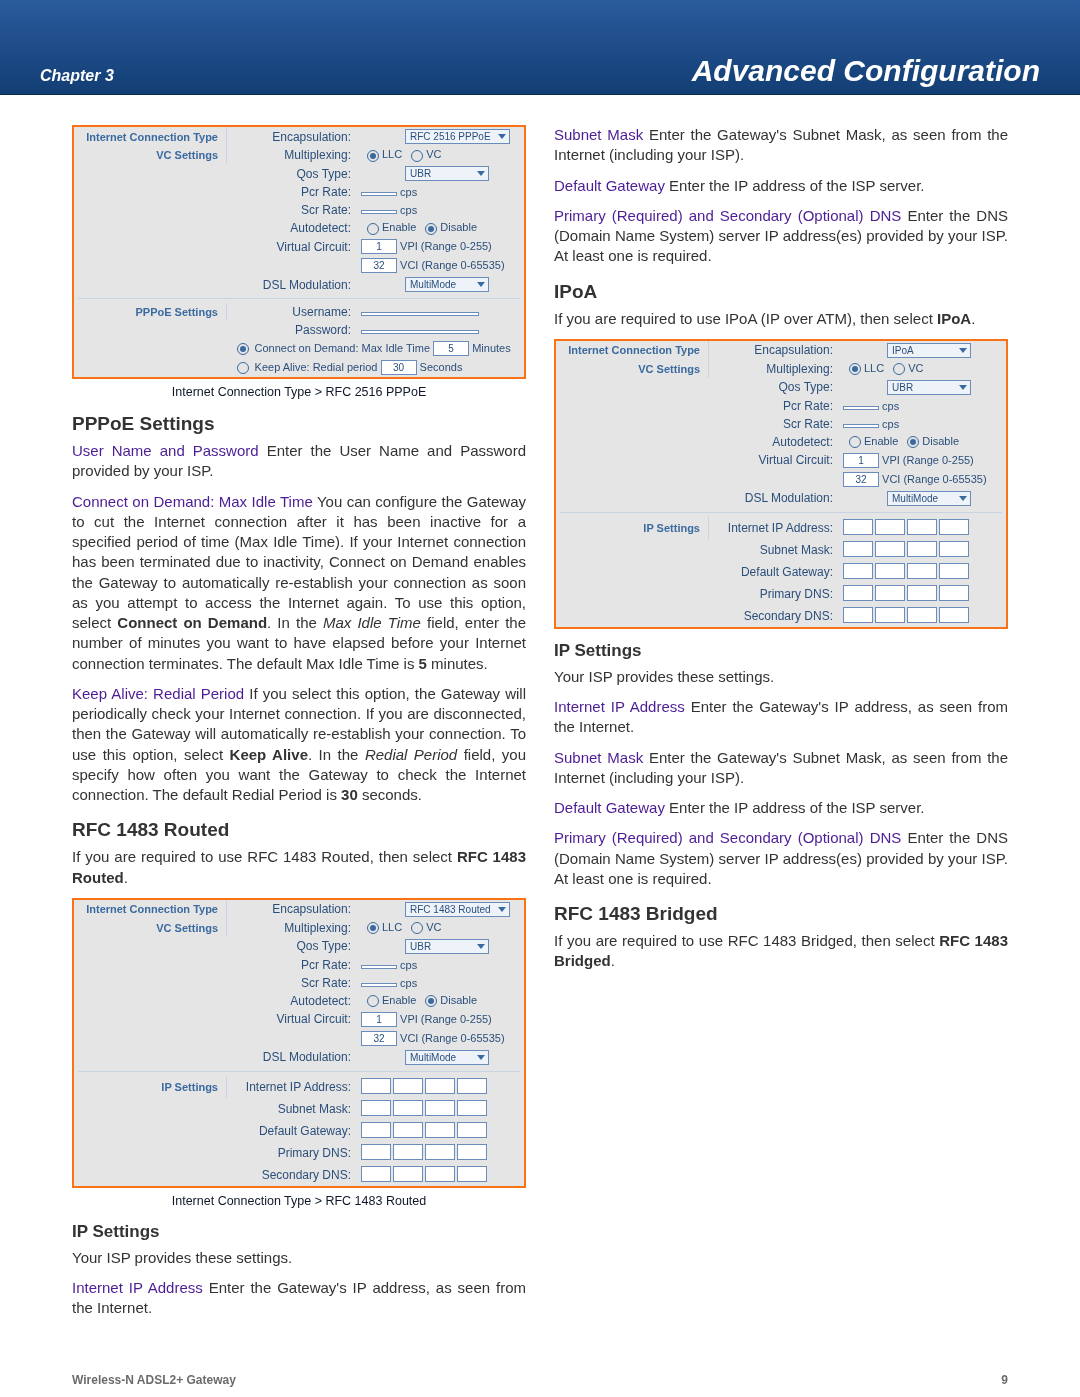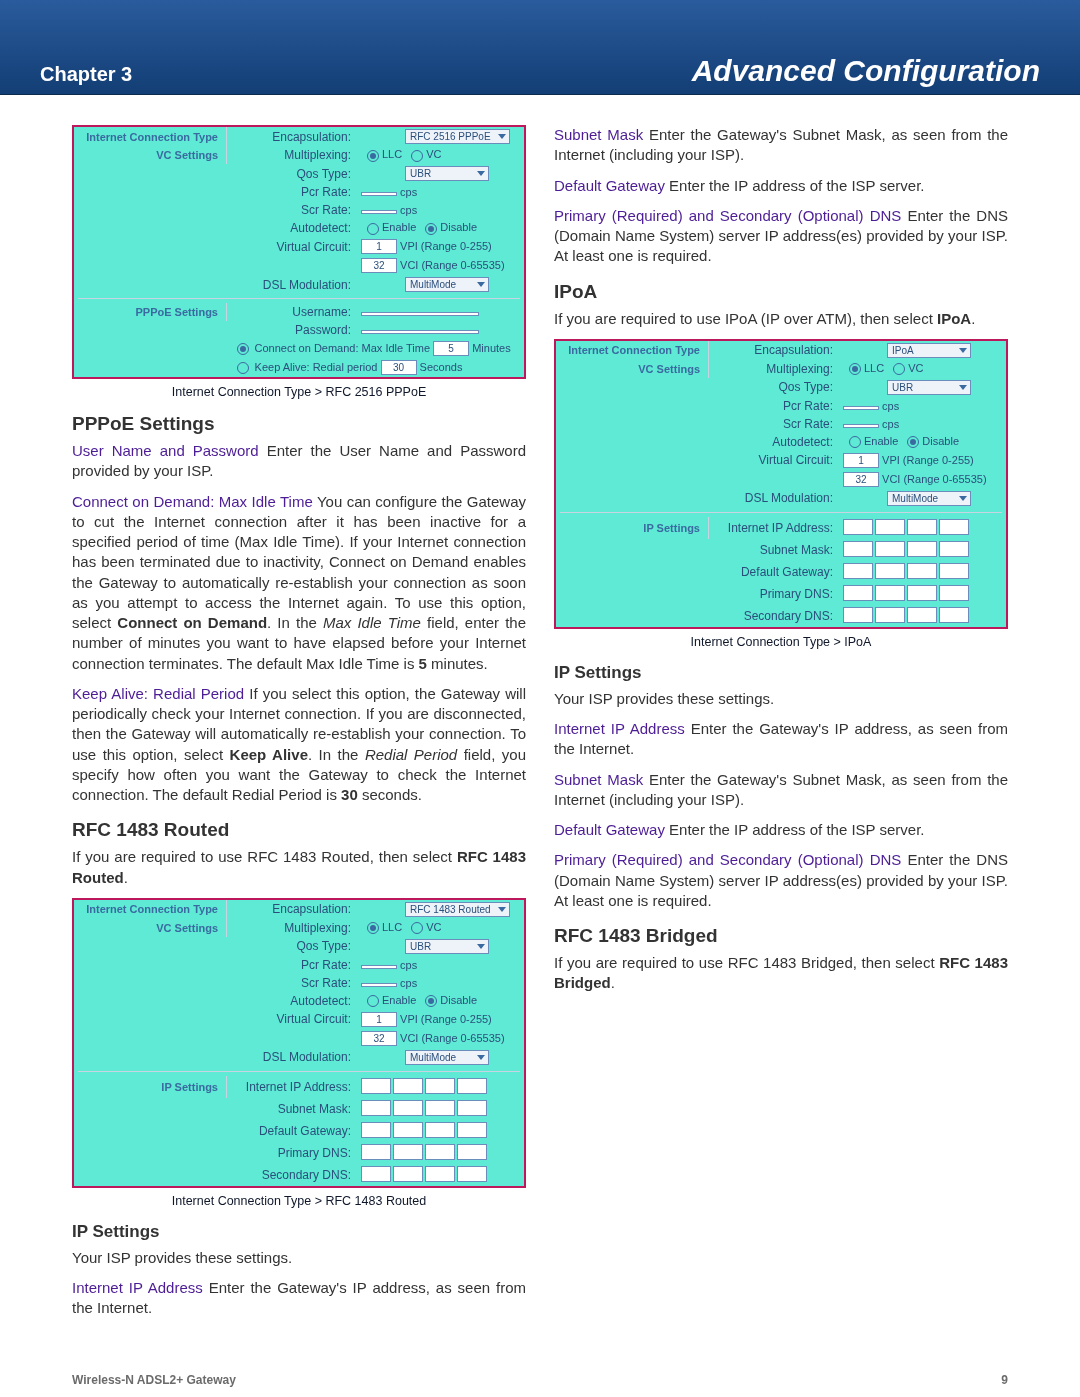--- a/index.html
+++ b/index.html
@@ -13,22 +13,23 @@
   .header-bar {
     background: linear-gradient(to bottom, #2a5b9c, #133e75);
     color: #fff;
     padding: 10px 40px 6px 40px;
     display: flex;
     justify-content: space-between;
     align-items: baseline;
     border-bottom: 1px solid #0b2a50;
   }
   .header-bar .chapter {
-    font-size: 20px;
-    font-weight: 700;
+    font-size: 16px;
+    font-weight: 700;
+    font-style: italic;
   }
   .header-bar .title {
     font-size: 30px;
     font-weight: 700;
     font-style: italic;
     margin-top: 44px;
   }
   .page-body {
     padding: 30px 72px 20px 72px;
     column-count: 2;
@@ -59,22 +60,22 @@
   .strong { font-weight: 700; }
   .ital { font-style: italic; }
   .figcap {
     text-align: center;
     font-size: 12.5px;
     color: #0f172a;
     margin: 6px 0 14px 0;
   }
   
   .shot {
-    border: 2px solid #be185d;
-    background: #5eead4;
+    border: 2px solid #f97316;
+    background: #e5e5e5;
     font-size: 11px;
     color: #2b4f7b;
     break-inside: avoid-column;
   }
   .shot table { width: 100%; border-collapse: collapse; }
   .shot td { padding: 2px 4px; vertical-align: middle; }
   .shot .rowlabel {
     text-align: right;
     width: 140px;
     color: #3a6aa0;
@@ -445,21 +446,20 @@
         <td class="formcell"><span class="ipbox"></span><span class="ipbox"></span><span class="ipbox"></span><span class="ipbox"></span></td>
           </tr>
       <tr>
             <td></td>
             <td class="formlabel">Secondary DNS:</td>
         <td class="formcell"><span class="ipbox"></span><span class="ipbox"></span><span class="ipbox"></span><span class="ipbox"></span></td>
           </tr>
     </tbody>
       </table>
   </div>
-  <div class="figcap">Internet Connection Type &gt; IPoA</div>
 
   <h4 class="sub2">IP Settings</h4>
   <p class="body">Your ISP provides these settings.</p>
   <p class="body">
     <span class="term">Internet IP Address</span><span> Enter the Gateway's IP address, as seen from the Internet.</span></p>
   <p class="body">
     <span class="term">Subnet Mask</span><span> Enter the Gateway's Subnet Mask, as seen from the Internet (including your ISP).</span></p>
   <p class="body">
     <span class="term">Default Gateway</span><span> Enter the IP address of the ISP server.</span></p>
   <p class="body">

